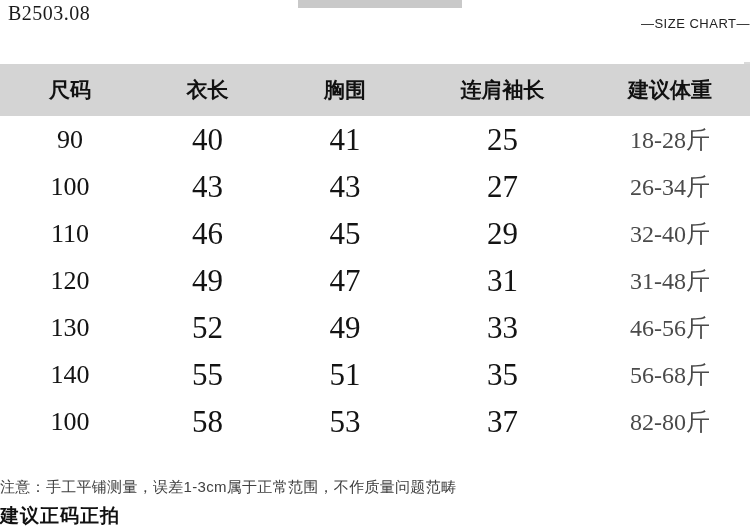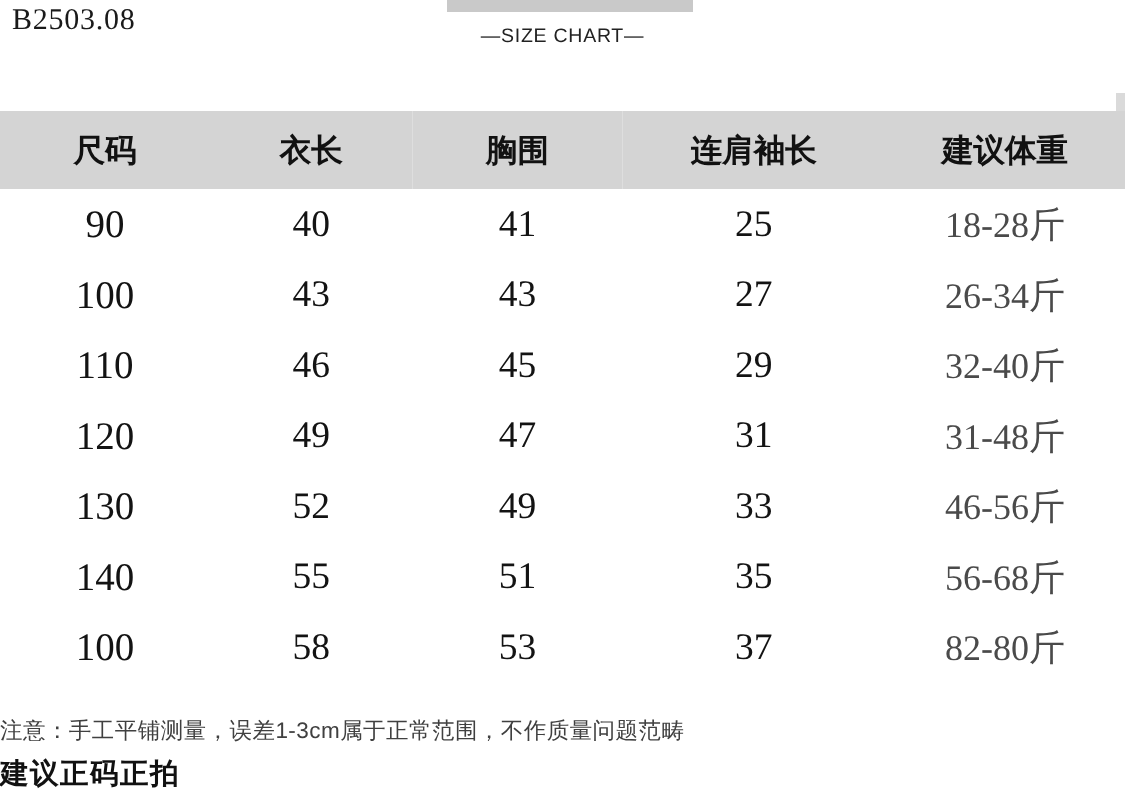--- a/index.html
+++ b/index.html
@@ -39,31 +39,31 @@
     width: 164px;
     height: 8px;
     background: #c9c9c9;
   }
   
   .size-chart-caption {
     position: absolute;
     left: 0;
     top: 16px;
     width: 750px;
-    text-align: center;
+    text-align: right;
     font-size: 13px;
     color: #222;
     font-family: "Liberation Sans", sans-serif;
     letter-spacing: 0.5px;
   }
   
   .chart-wrap {
     position: absolute;
     left: 0;
-    top: 74px;
+    top: 64px;
     width: 750px;
   }
   table.size-table {
     width: 750px;
     border-collapse: collapse;
     table-layout: fixed;
   }
   table.size-table thead th {
     background: #d4d4d4;
     height: 52px;
@@ -72,21 +72,21 @@
     color: #111;
     font-family: "Liberation Sans", sans-serif;
     vertical-align: middle;
     text-align: center;
     padding: 0;
   }
   table.size-table tbody td {
     height: 47px;
     text-align: center;
     vertical-align: middle;
-    font-size: 25px;
+    font-size: 31px;
     color: #131313;
     font-family: "Liberation Serif", serif;
     padding: 0;
     background: #ffffff;
   }
   table.size-table tbody td.col-size {
     font-size: 26px;
   }
   table.size-table tbody td.col-weight {
     font-size: 24px;

